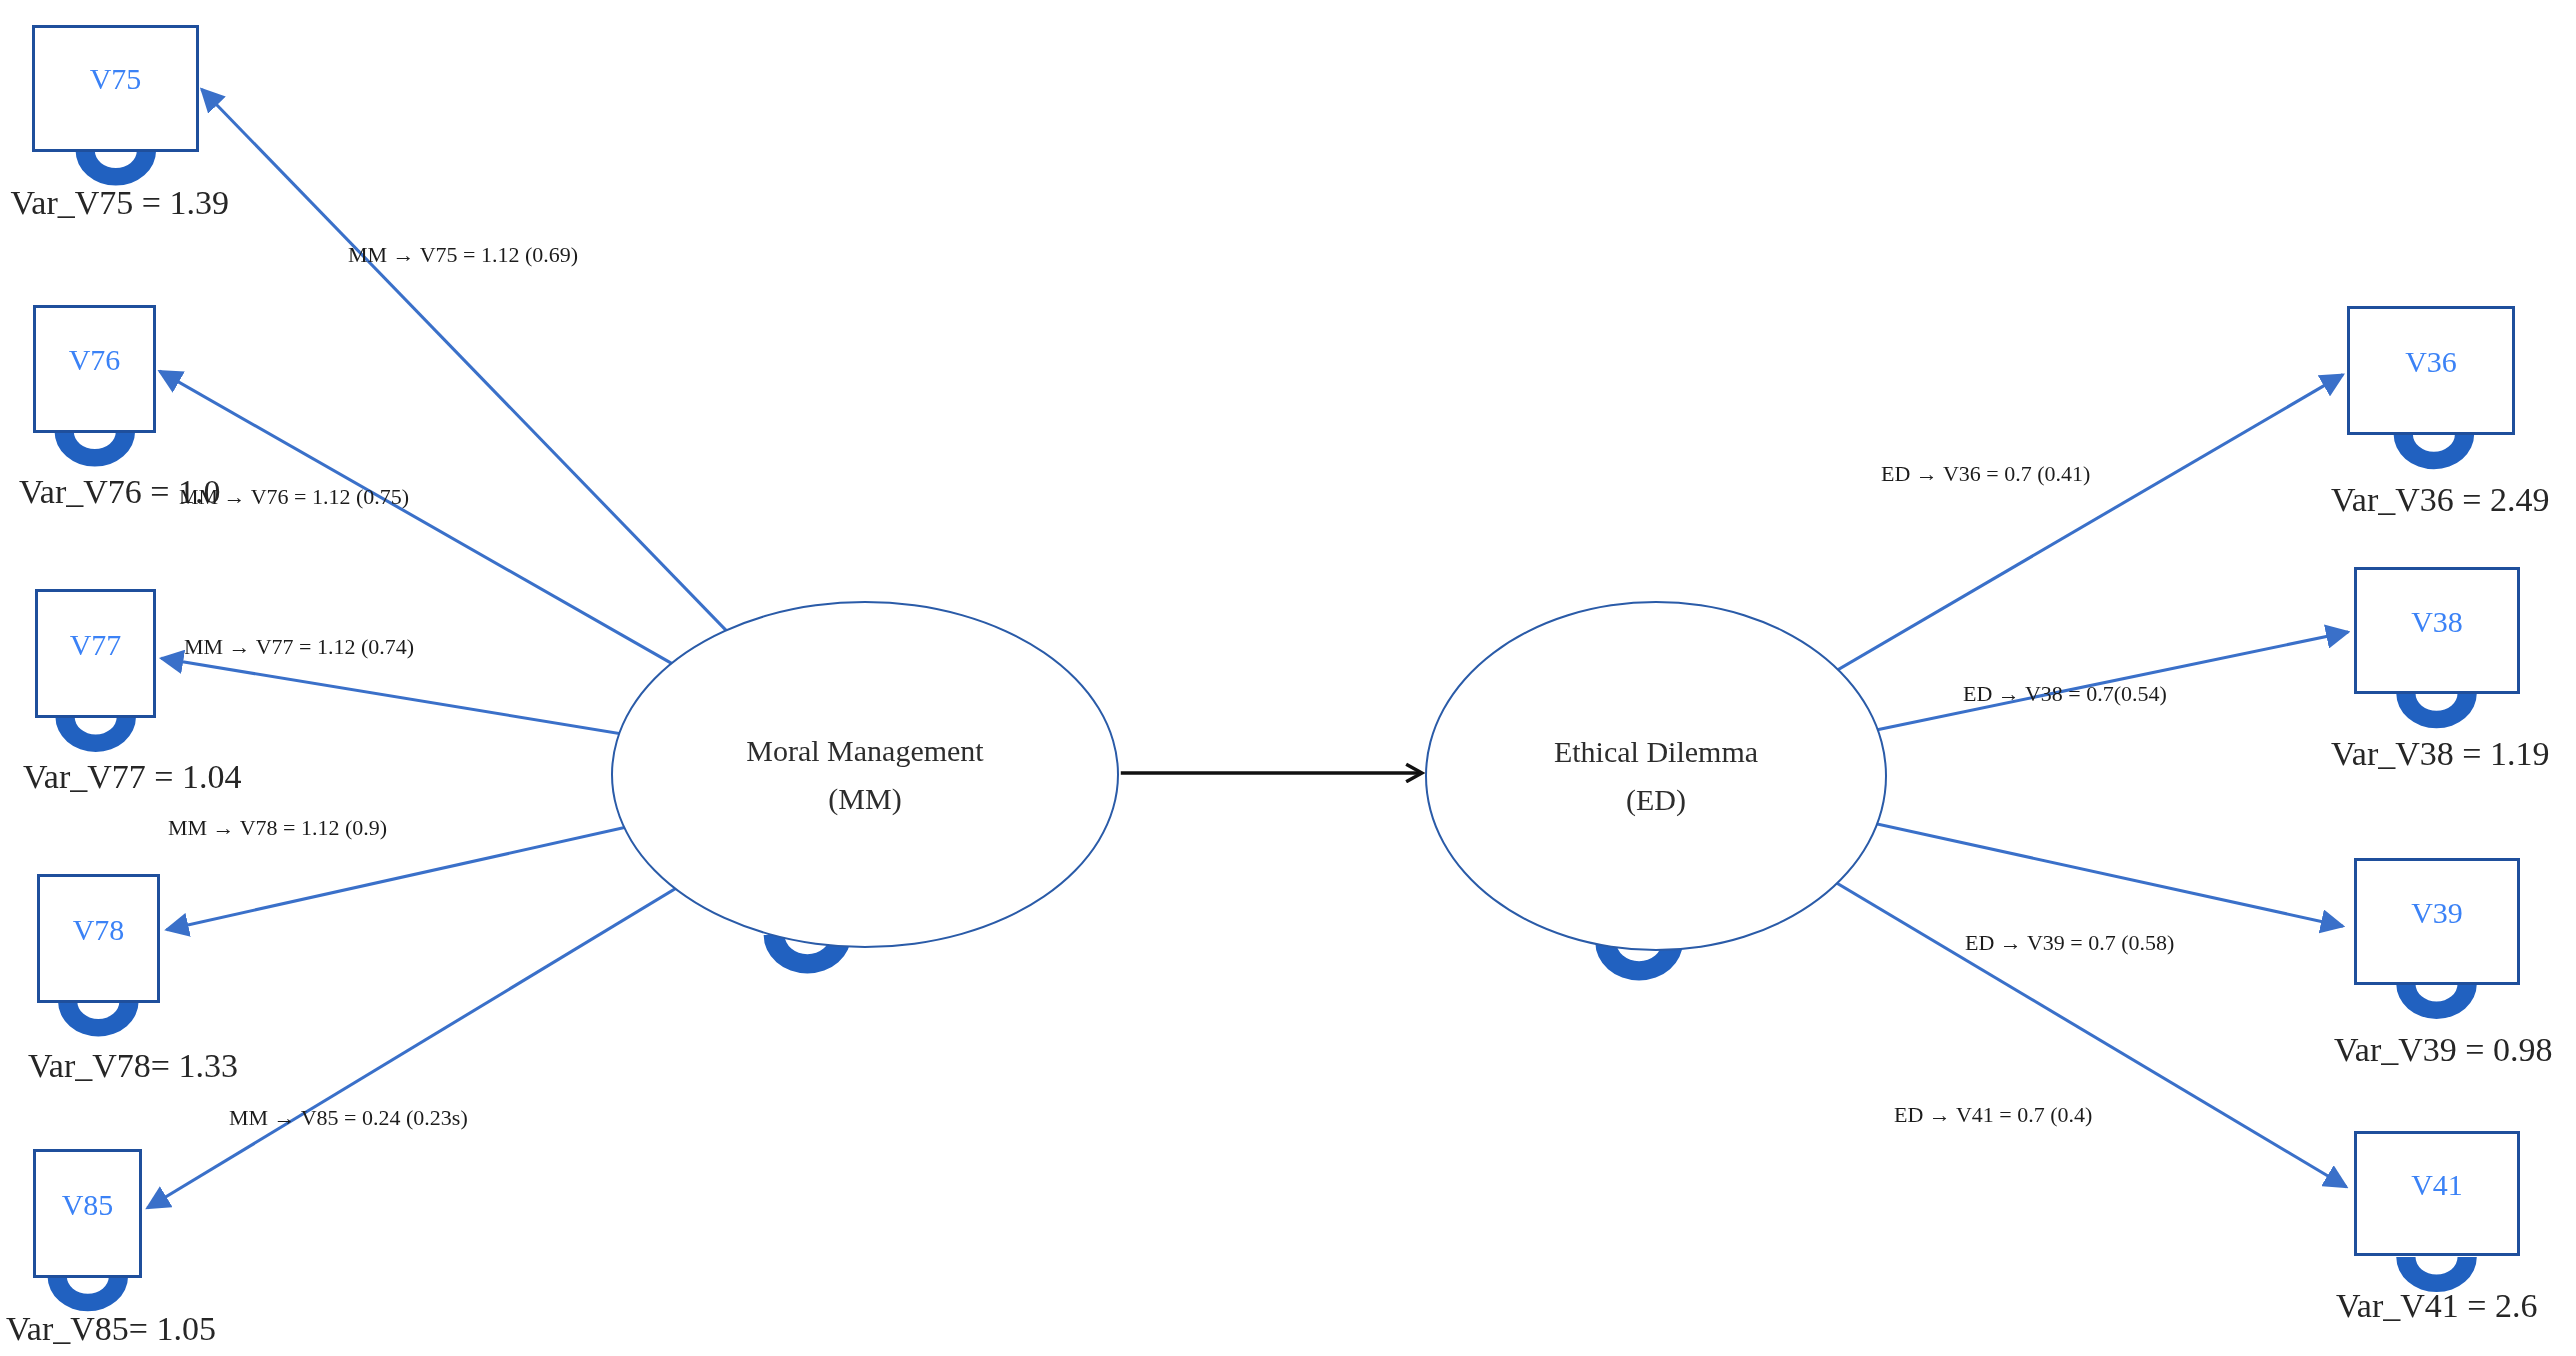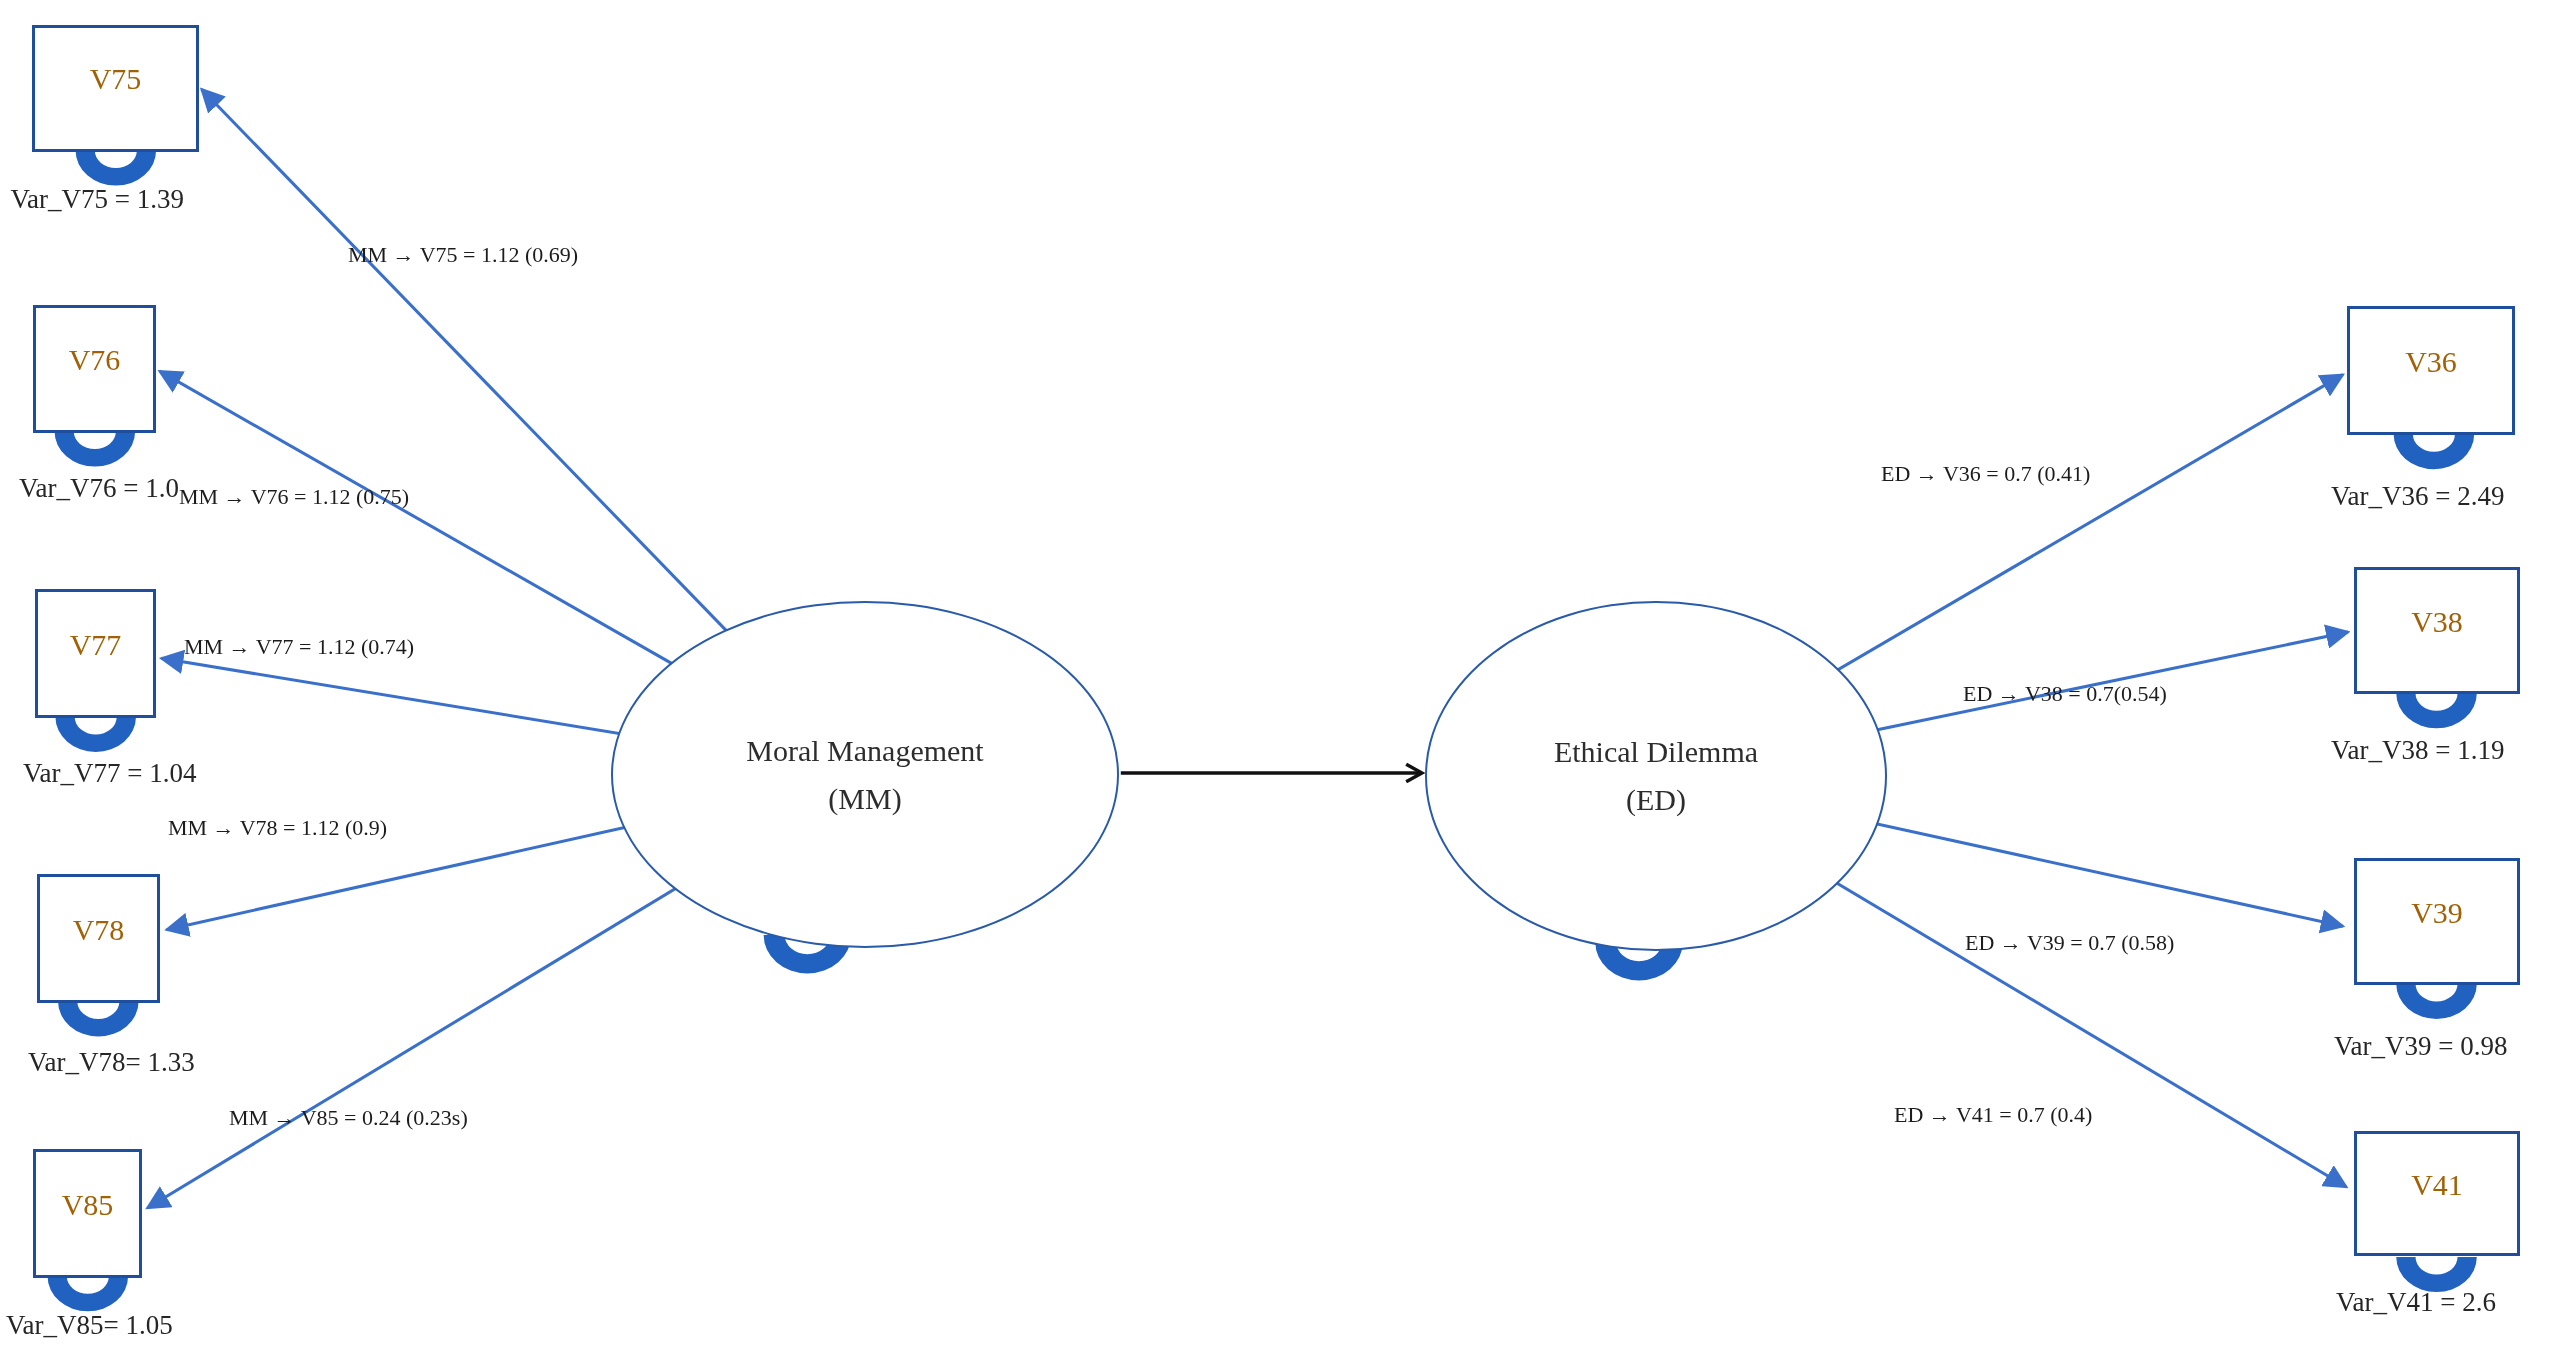--- a/index.html
+++ b/index.html
@@ -10,33 +10,33 @@
     font-family:"Liberation Serif","DejaVu Serif",serif;
     color:#1c1c1c;
     overflow:hidden;
   }
   #wires { position:absolute; left:0; top:0; z-index:1; }
   .box {
     position:absolute; box-sizing:border-box;
     background:#ffffff; border:3.5px solid #1f4f9c;
     display:flex; align-items:center; justify-content:center;
     padding-bottom:17.5px;
-    font-size:30px; color:#a16207;
+    font-size:30px; color:#3b82f6;
     z-index:2;
   }
   .ellipse {
     position:absolute; box-sizing:border-box;
     background:#ffffff; border:2.6px solid #2a5ba8; border-radius:50%;
     display:flex; flex-direction:column; align-items:center; justify-content:center;
     text-align:center; font-size:30px; line-height:1.6; color:#2d2d2d;
     z-index:2;
   }
   .varlab {
     position:absolute; z-index:3; white-space:nowrap;
-    font-size:27px; color:#262626;
+    font-size:34px; color:#262626;
   }
   .edgelab {
     position:absolute; z-index:3; white-space:nowrap;
     font-size:22px; color:#1c1c1c;
   }
 </style>
 </head>
 <body>
 
 <div id="canvas">

